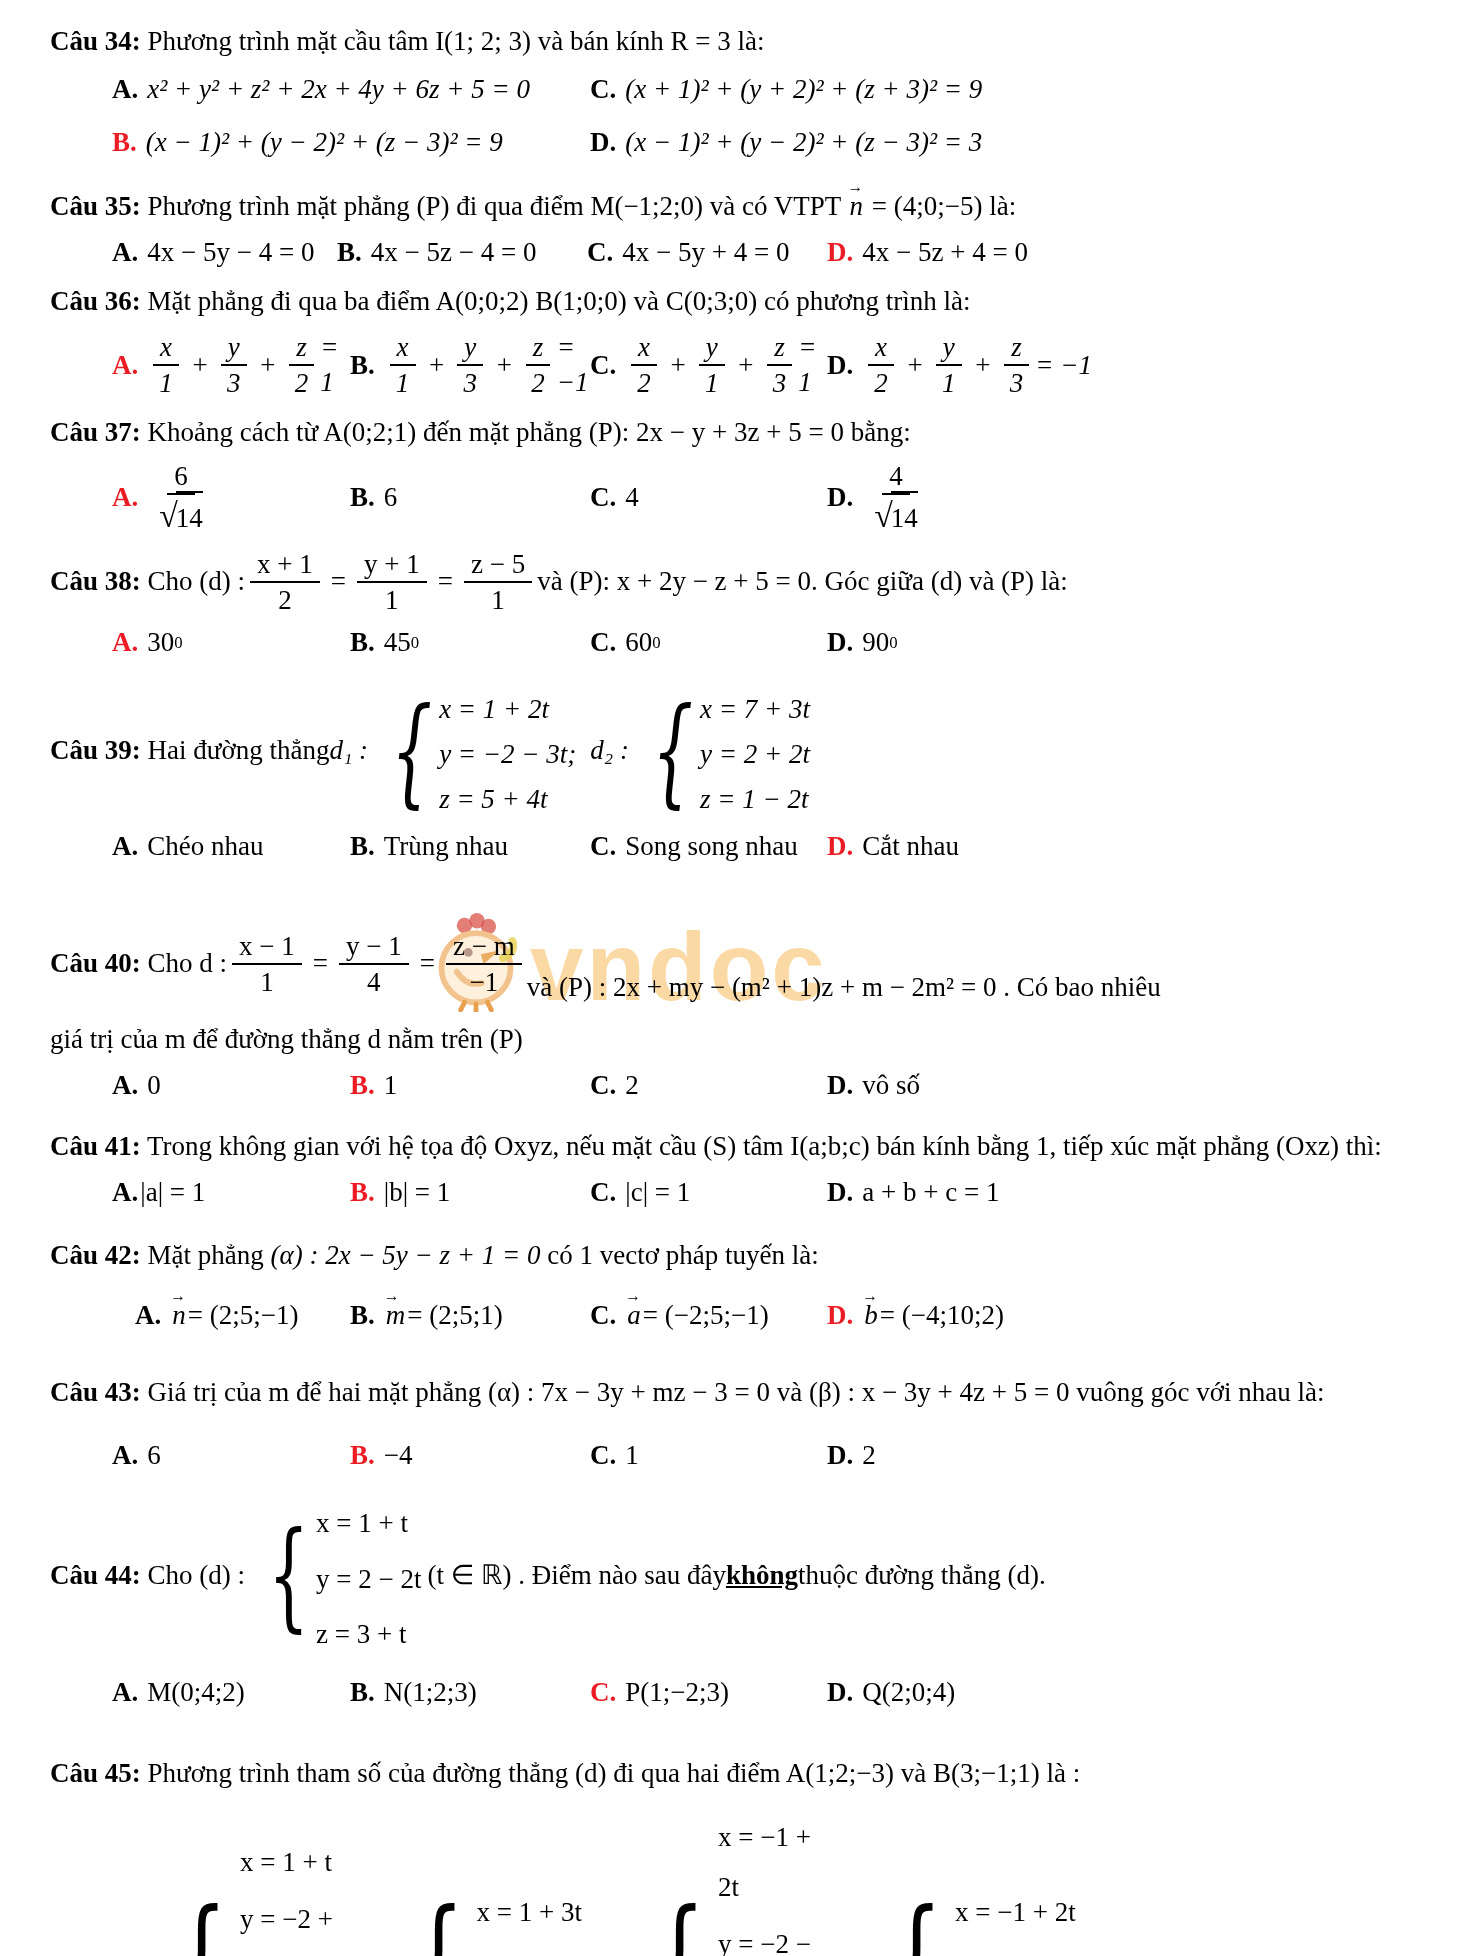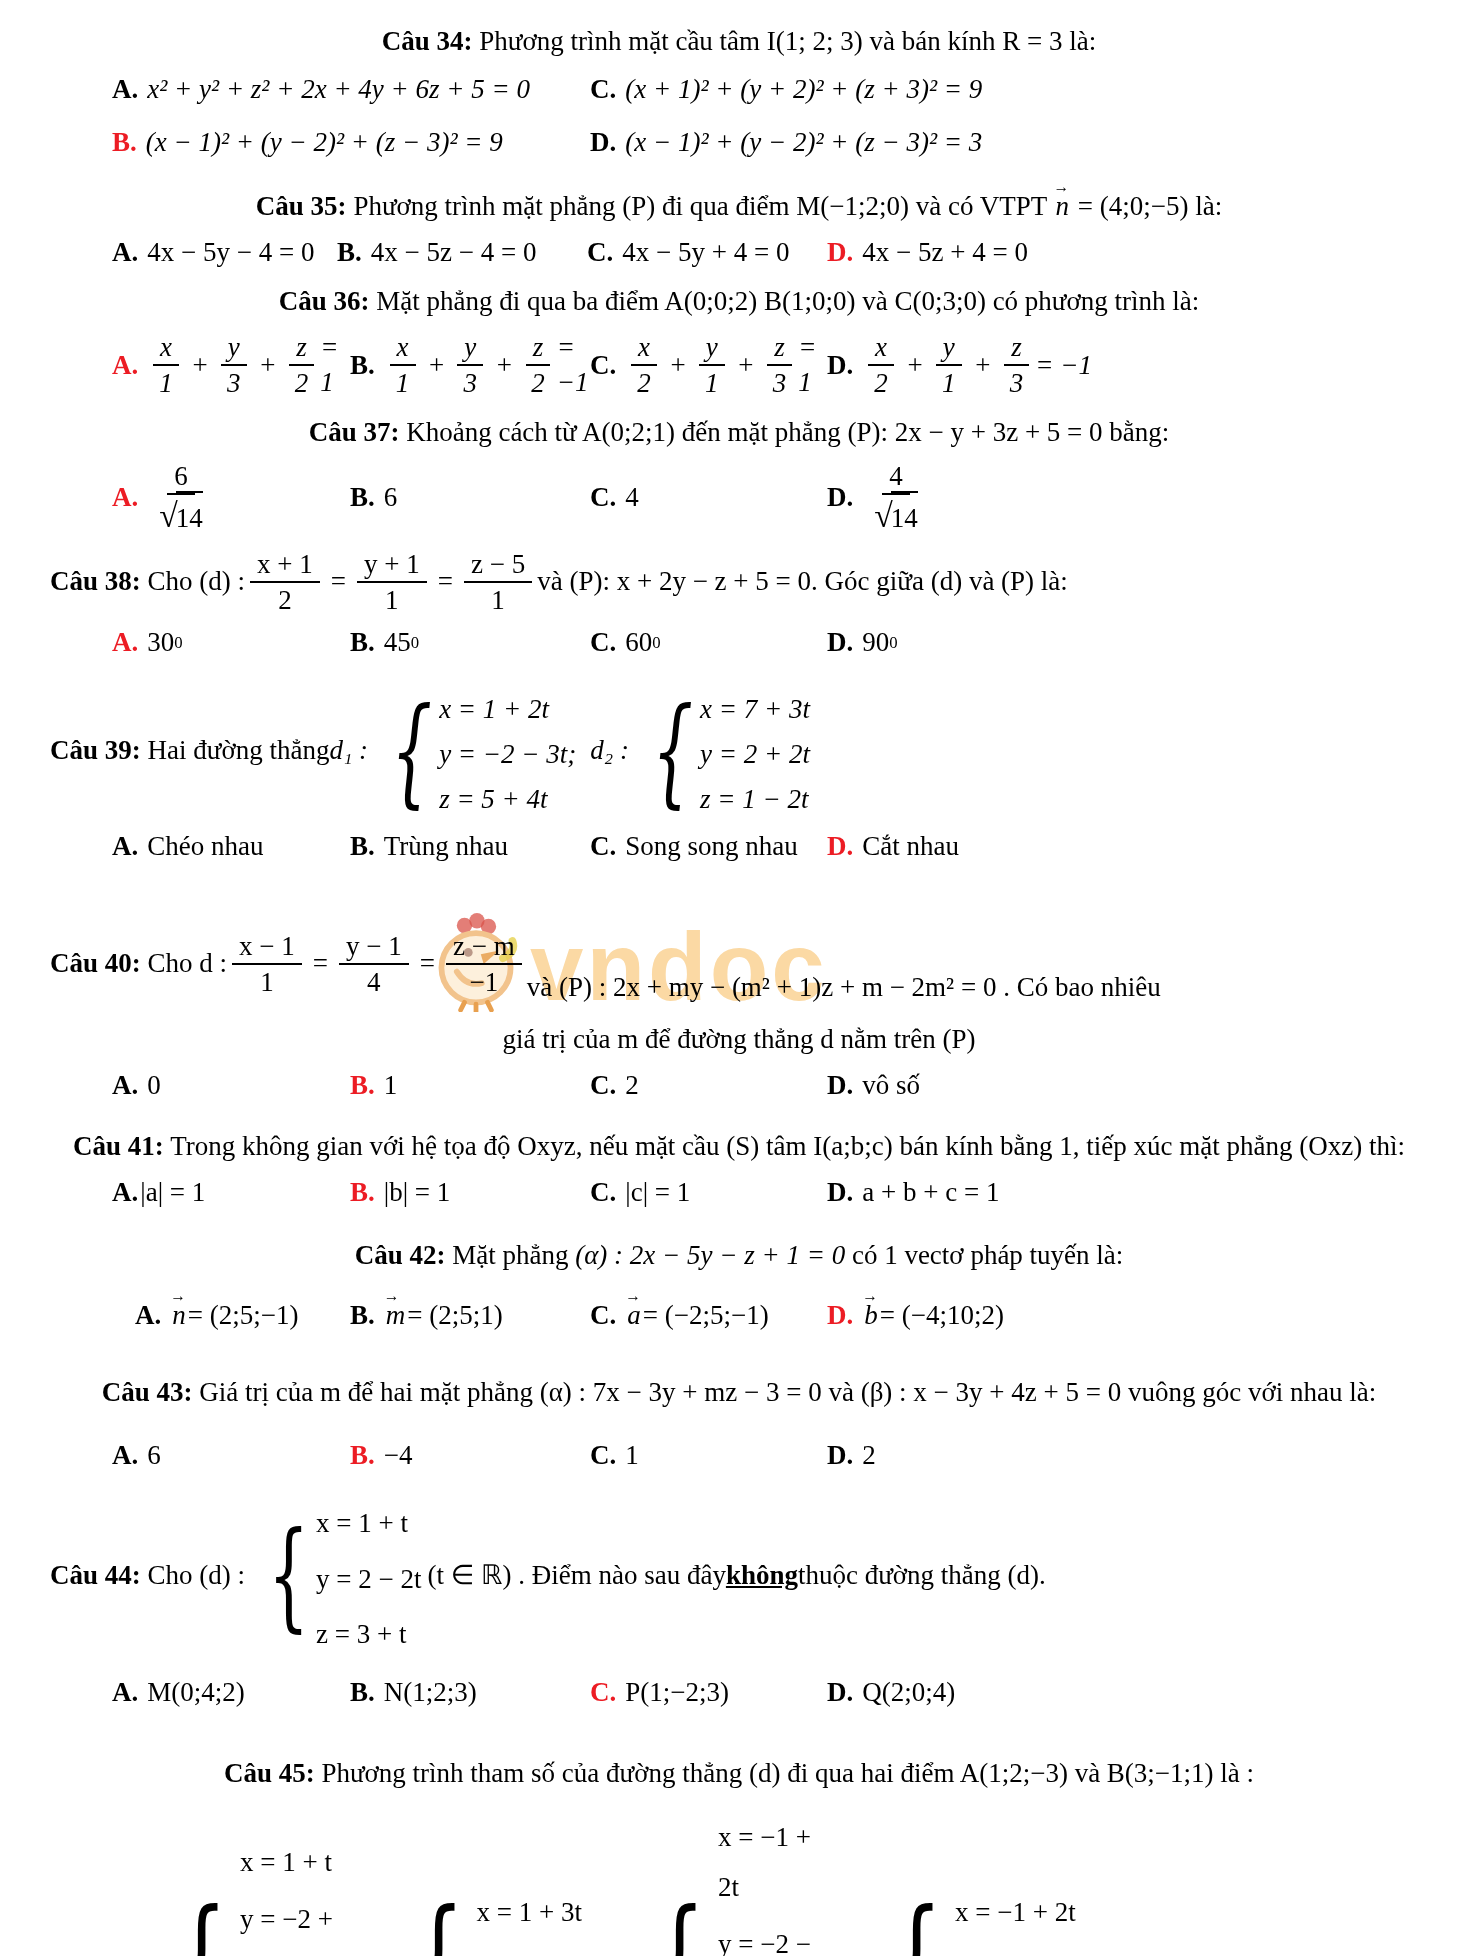--- a/index.html
+++ b/index.html
@@ -1,21 +1,21 @@
 <!DOCTYPE html>
 <html><head>
 <meta charset="utf-8">
 <style>
   html,body{margin:0;padding:0;background:#fff;}
   .page{position:relative;width:1472px;min-height:1956px;box-sizing:border-box;
         padding:10px 44px 24px 50px;font-family:"Liberation Serif",serif;
         font-size:27px;color:#000;line-height:1.32;overflow:hidden;}
   .content{position:relative;z-index:1;}
   .q{margin:14px 0;}
-  .stem{margin:0;text-align:center;}
+  .stem{margin:0;}
   .qlabel{font-weight:bold;}
   .flexstem{display:flex;align-items:center;}
   .flexstem > span{white-space:nowrap;}
   .flexstem .wrapok{white-space:normal;margin-top:48px;}
   .opts{display:grid;grid-template-columns:238px 240px 237px auto;margin:10px 0 6px 62px;align-items:center;}
   .opts2{display:grid;grid-template-columns:478px auto;row-gap:18px;margin:12px 0 6px 62px;}
   .opt{display:flex;align-items:center;}
   .ol{font-weight:bold;padding-right:9px;}
   .red{color:#ec1c24;}
   .mi{font-style:italic;}

